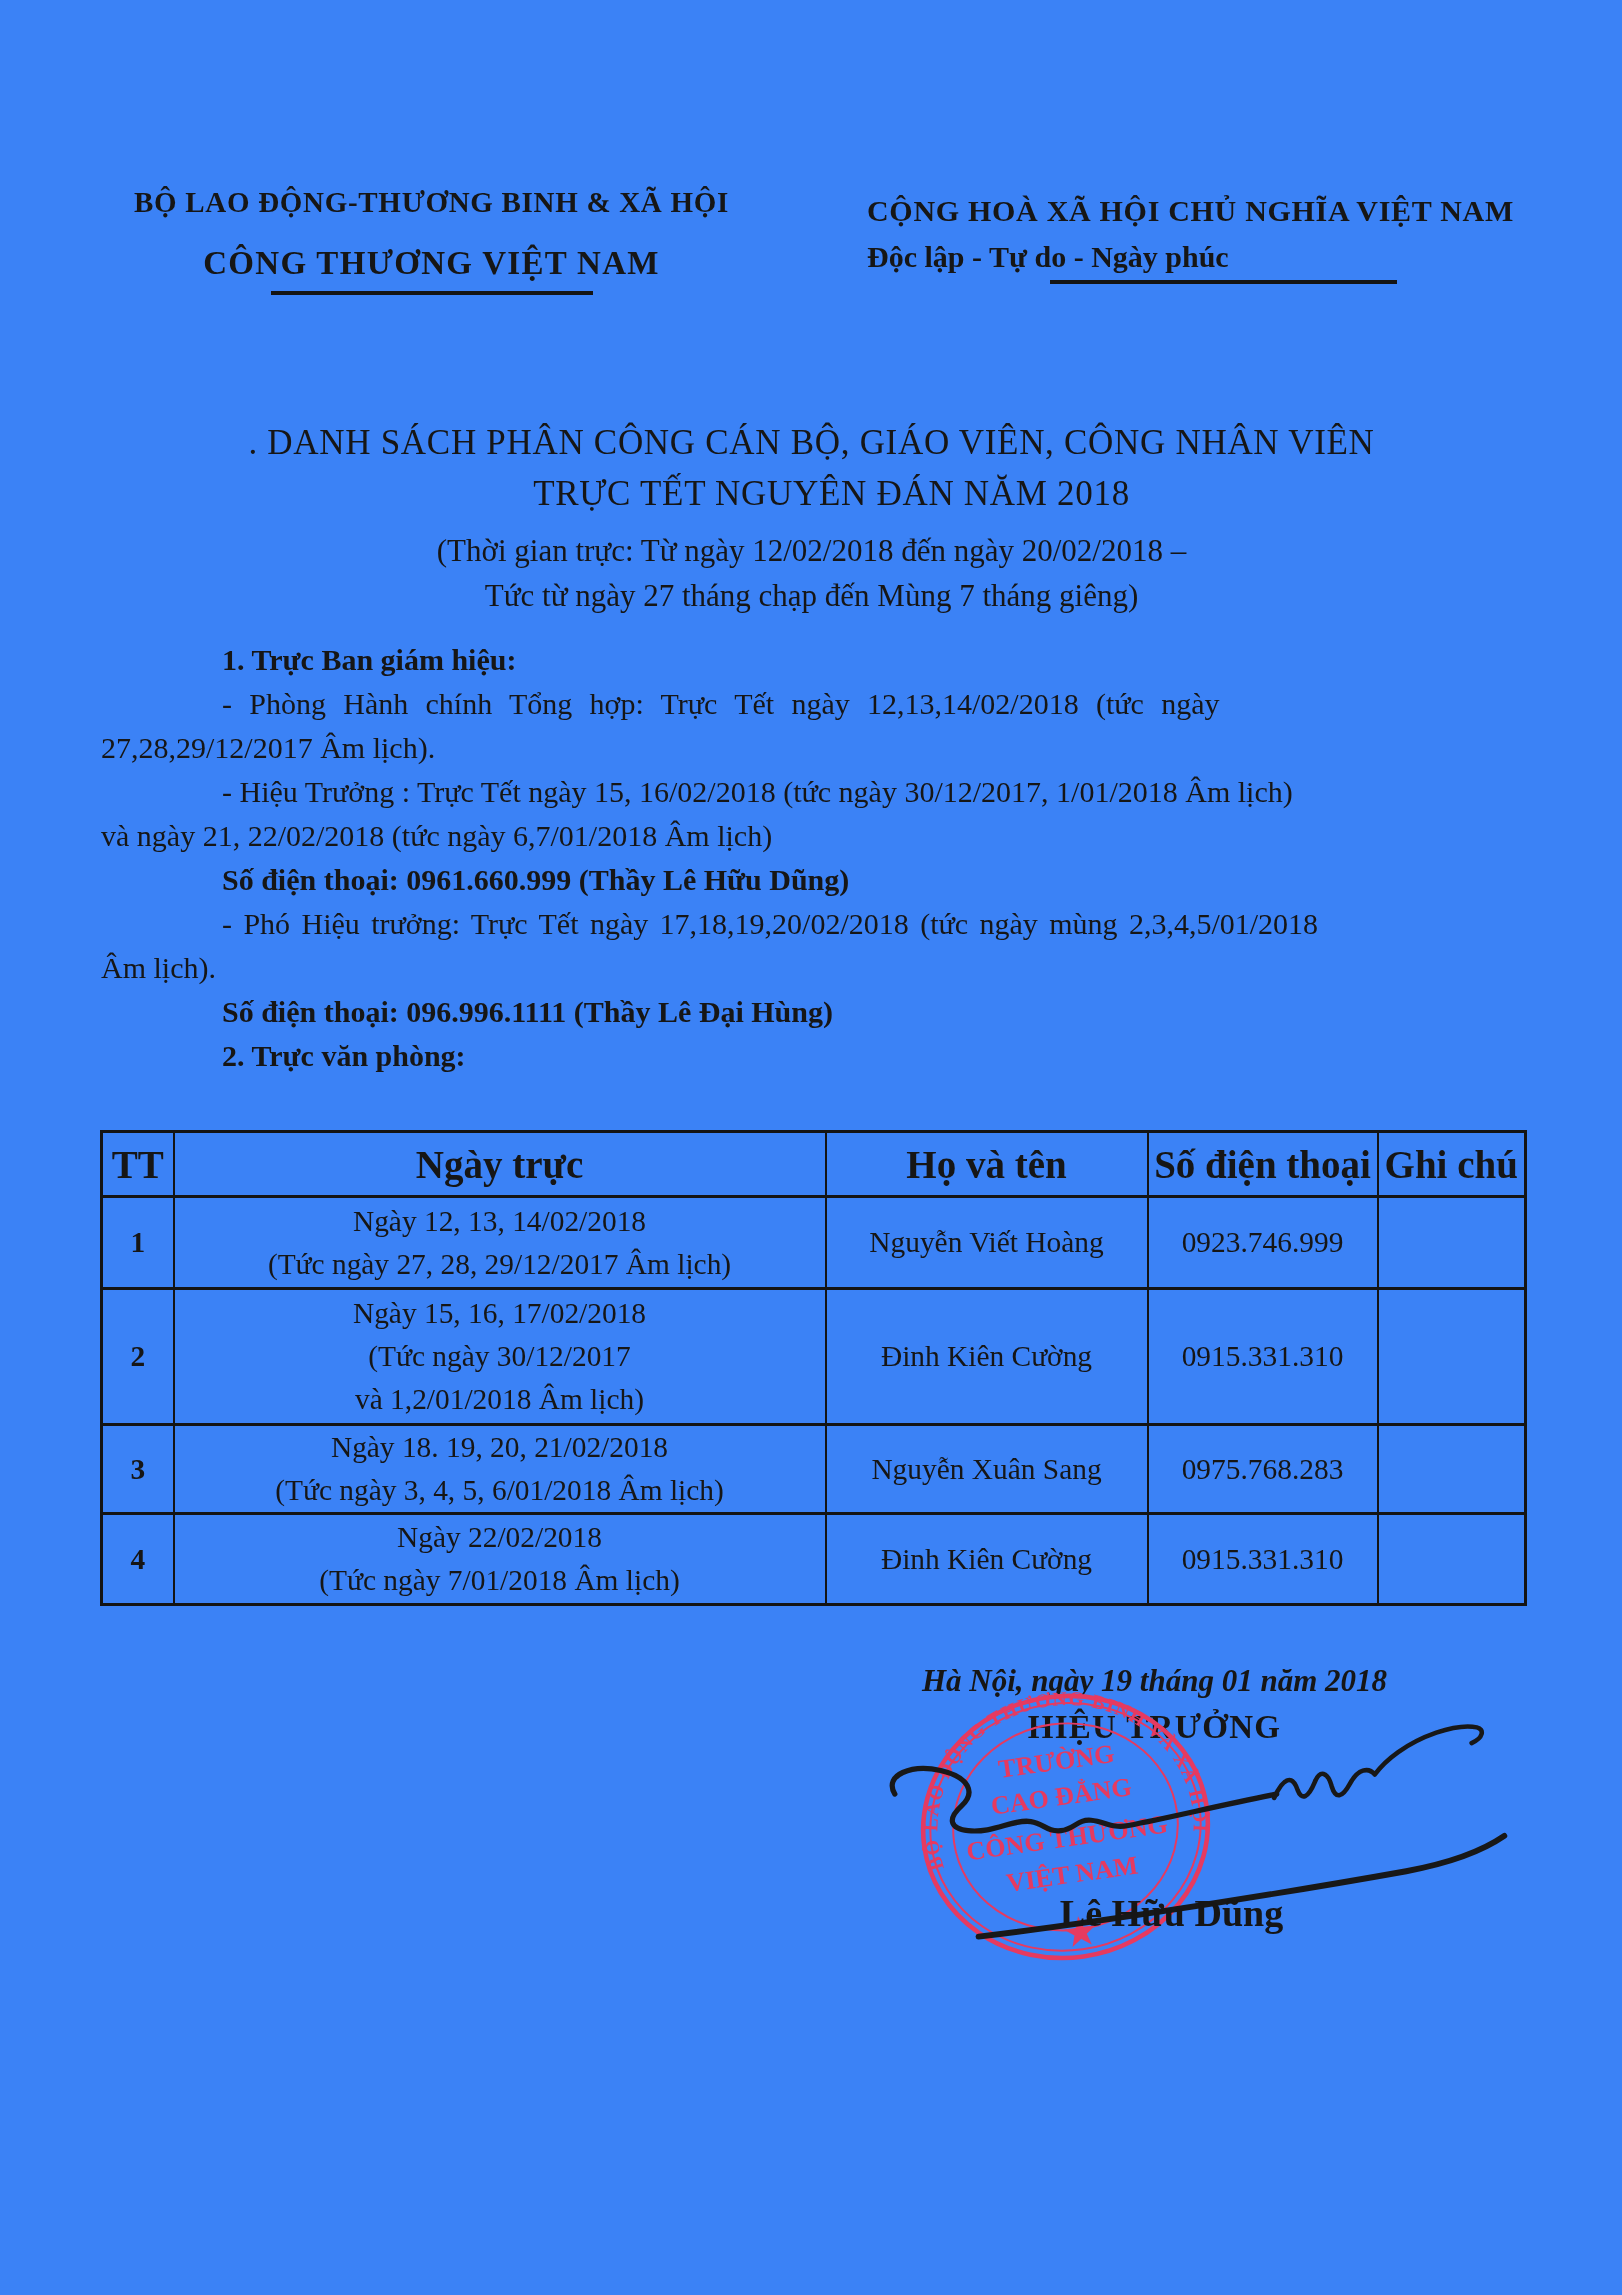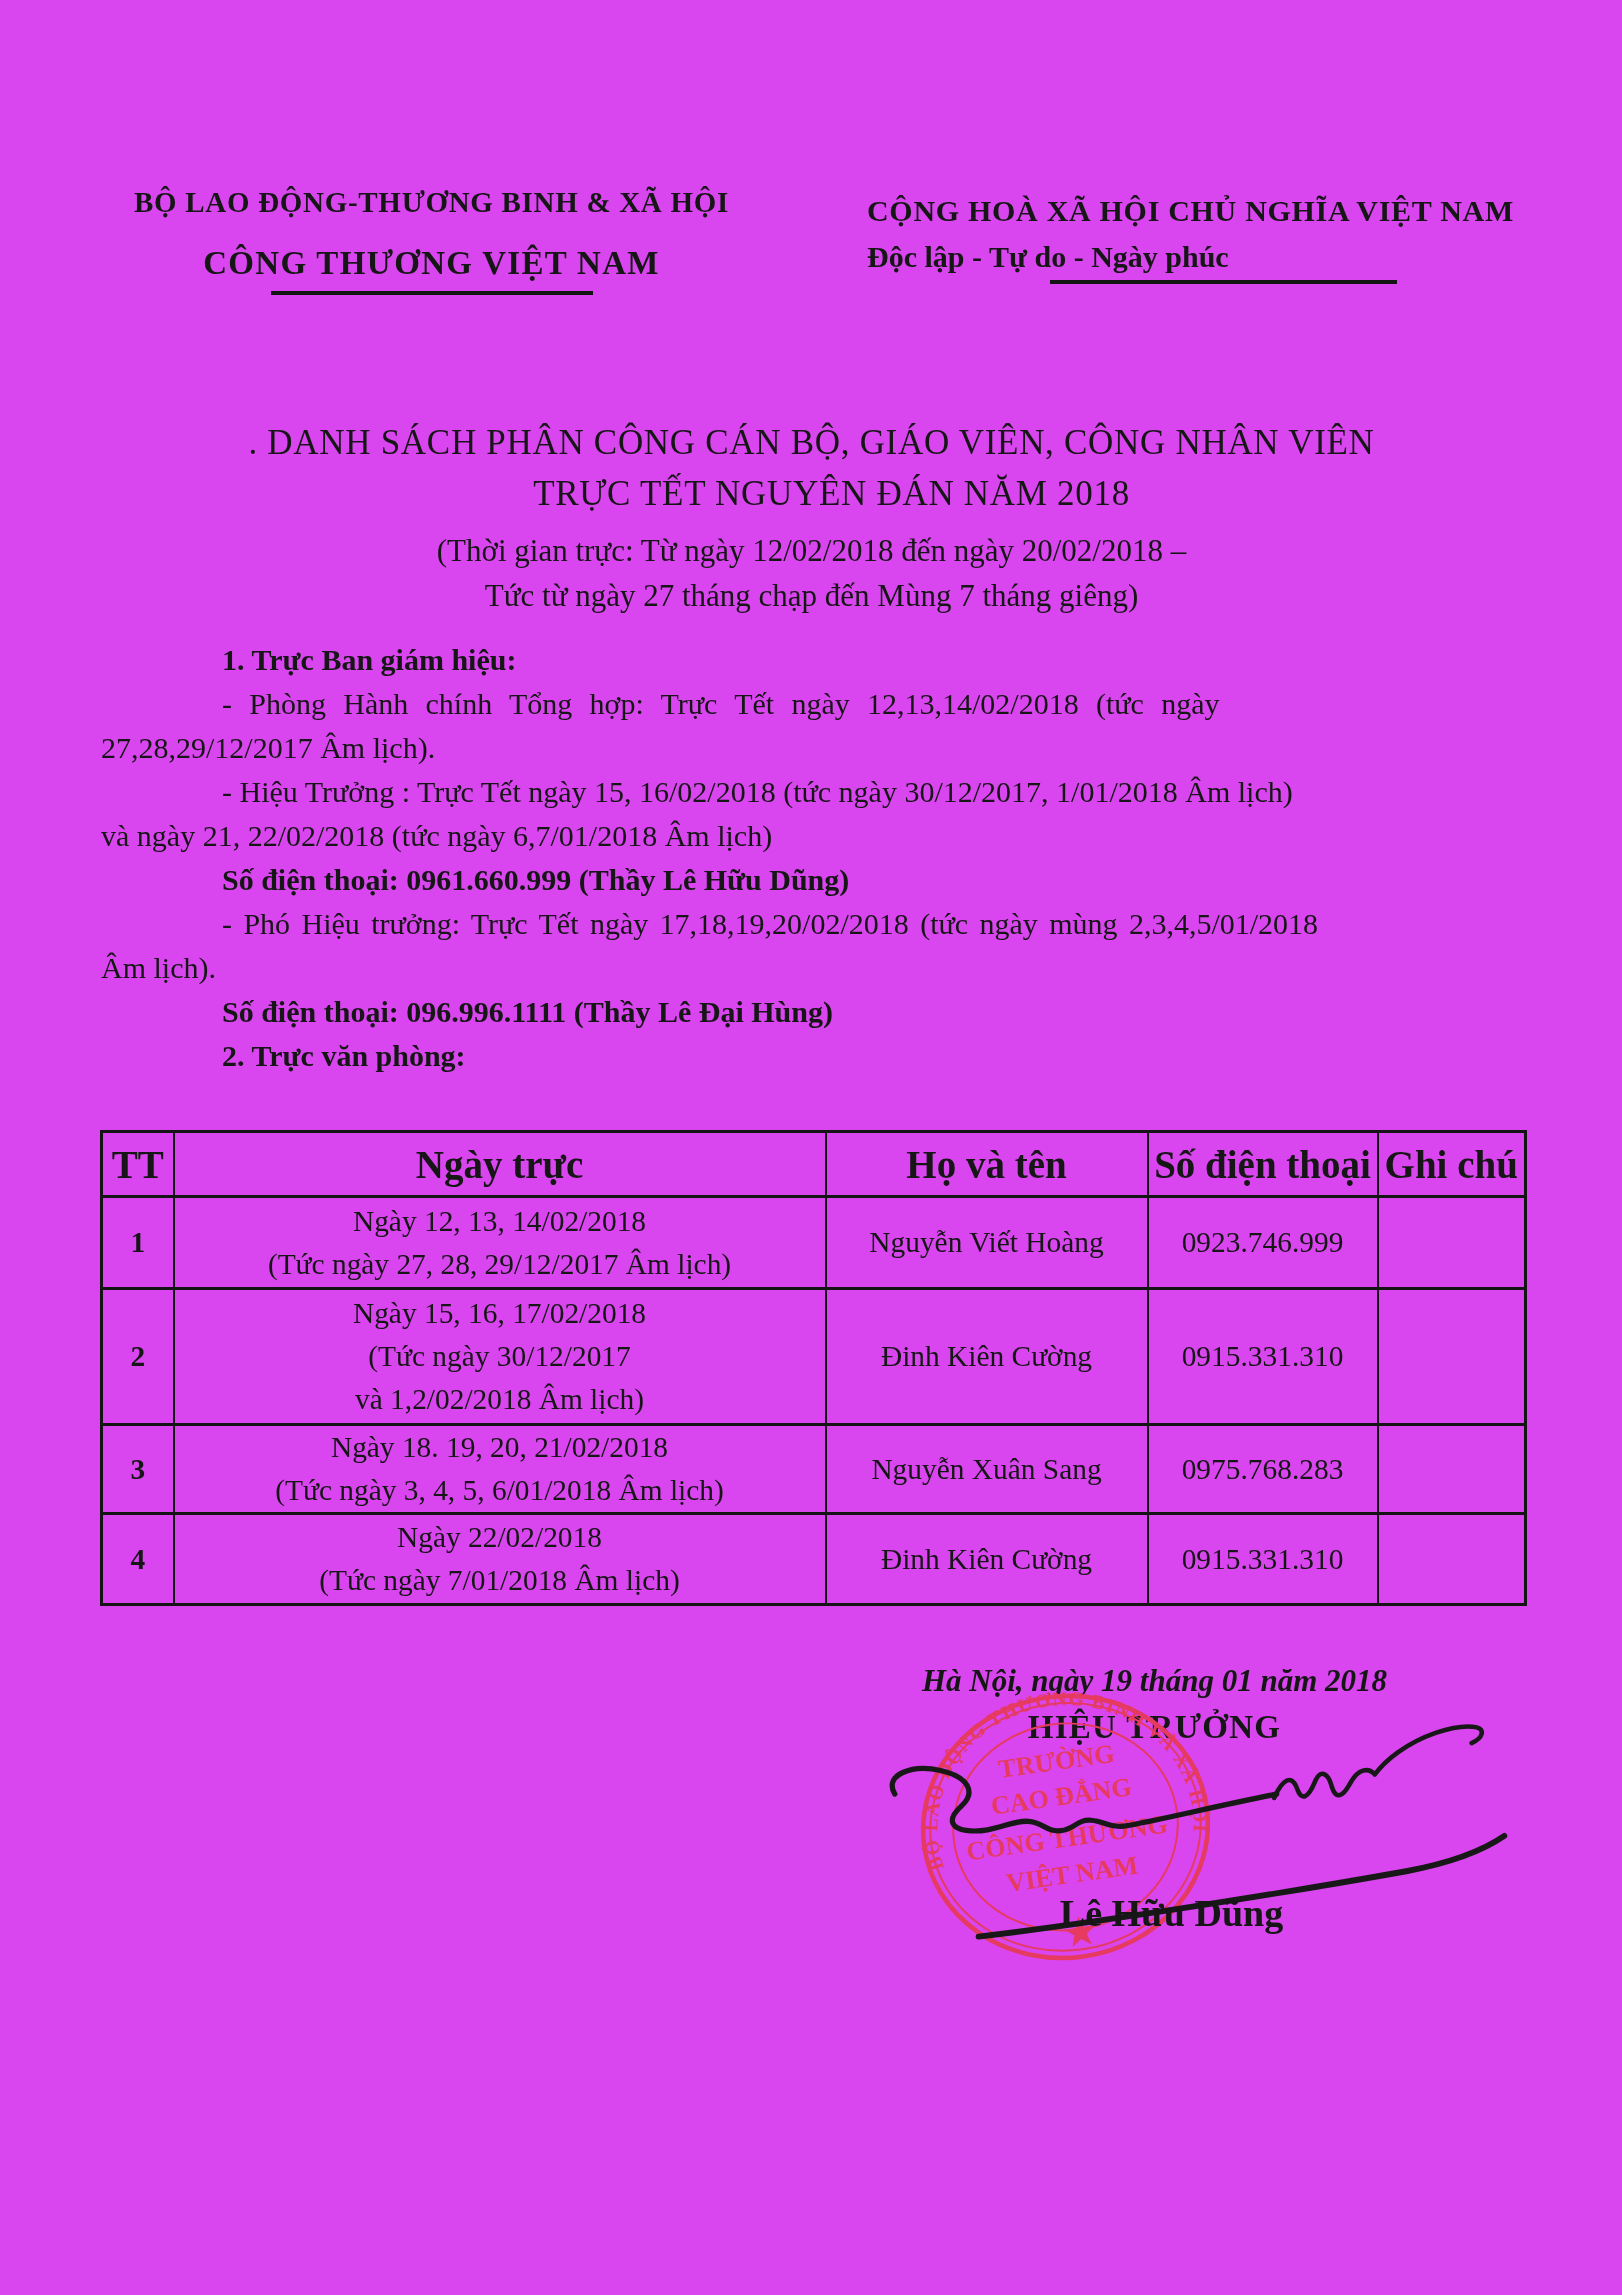--- a/index.html
+++ b/index.html
@@ -1,19 +1,19 @@
 <!DOCTYPE html>
 <html style="font-size:10.5px"><head>
 <meta charset="utf-8">
 <style>
   html,body{margin:0;padding:0;background:#888;}
   .page{
     position:relative;
     width:1623px;height:2295px;
-    background:#d946ef;
+    background:#3b82f6;
     overflow:hidden;
     font-family:"Liberation Serif","DejaVu Serif",serif;
     color:#161616;
   }
   
   .hdr-left{position:absolute;left:98px;top:186px;width:667px;text-align:center;font-weight:bold;}
   .hdr-left .l1{font-size:29px;letter-spacing:0.7px;}
   .hdr-left .l2{font-size:33px;margin-top:15.7px;letter-spacing:1.3px;}
   .hdr-left .l3{font-size:33px;margin-top:26px;letter-spacing:1.3px;}
   .hdr-left .rule{width:322px;height:3.9px;background:#141414;margin:9.2px auto 0;}
@@ -122,21 +122,21 @@
         </td>
         <td>Nguyễn Viết Hoàng</td>
         <td>0923.746.999</td>
         <td></td>
       </tr>
       <tr class="r2">
         <td class="c-tt">2</td>
         <td class="c-date">
           <div>Ngày 15, 16, 17/02/2018</div>
           <div>(Tức ngày 30/12/2017</div>
-          <div>và 1,2/02/2018 Âm lịch)</div>
+          <div>và 1,2/01/2018 Âm lịch)</div>
         </td>
         <td>Đinh Kiên Cường</td>
         <td>0915.331.310</td>
         <td></td>
       </tr>
       <tr class="r3">
         <td class="c-tt">3</td>
         <td class="c-date">
           <div>Ngày 18. 19, 20, 21/02/2018</div>
           <div>(Tức ngày 3, 4, 5, 6/01/2018 Âm lịch)</div>

